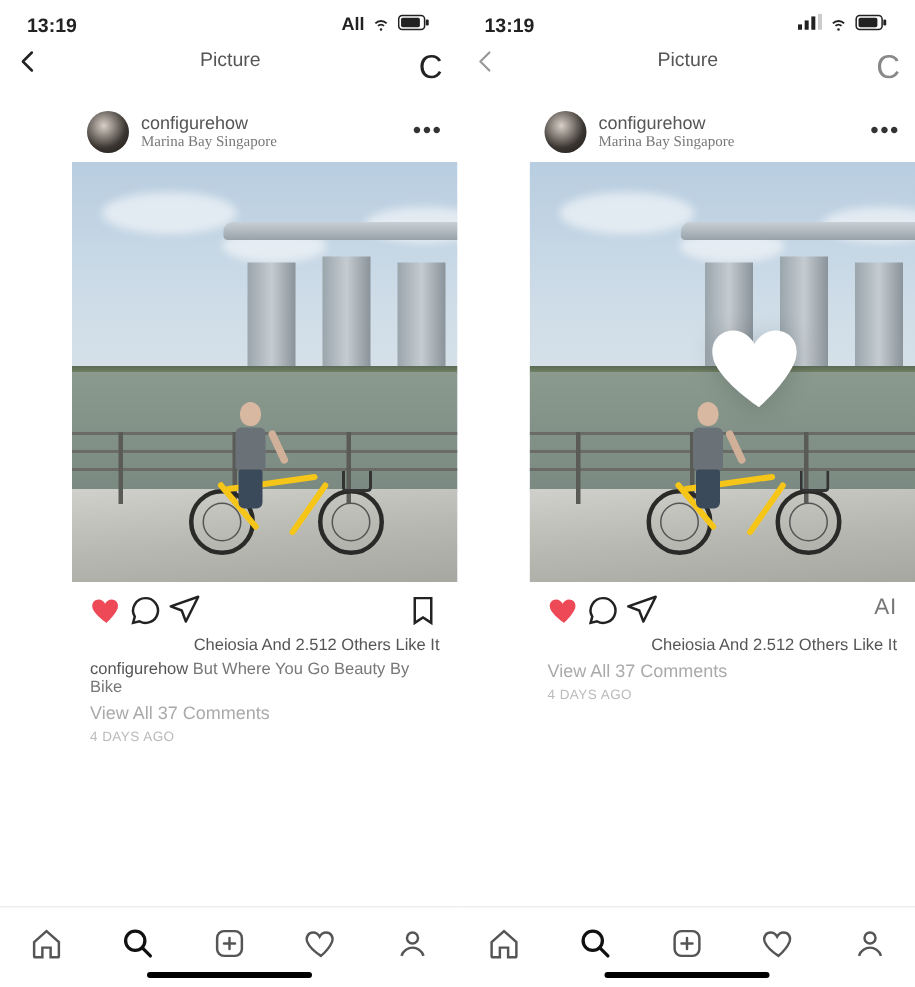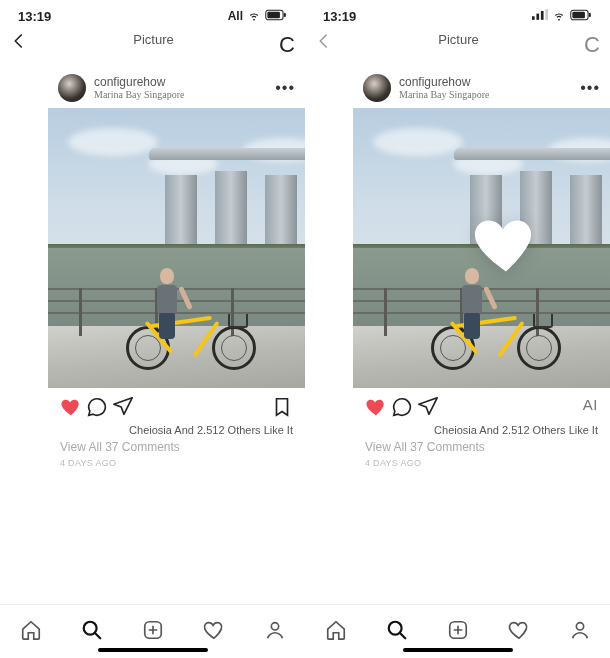--- a/index.html
+++ b/index.html
@@ -170,20 +170,23 @@
       </span>
       <span class="spacer"></span>
       <span class="action-icon">
         <svg viewBox="0 0 24 24">
             <path d="M6 3h12v18l-6-4-6 4V3z" fill="none" stroke="#222" stroke-width="1.8"></path>
           </svg>
       </span>
     </div>
 
     <div class="likes-line">Cheiosia And 2.512 Others Like It</div>
+    <div class="caption-line">
+      <span class="cap-user">configurehow</span><span> But Where You Go Beauty By Bike</span>
+    </div>
     <div class="view-comments">View All 37 Comments</div>
     <div class="time-ago">4 DAYS AGO</div>
   </div>
 
   <div class="tabbar">
     <span><svg viewBox="0 0 24 24">
           <path d="M3 11l9-8 9 8v10a1 1 0 01-1 1h-5v-7h-6v7H4a1 1 0 01-1-1V11z" fill="none" stroke="#555" stroke-width="1.8"></path>
         </svg></span>
     <span><svg viewBox="0 0 24 24">
           <circle cx="10" cy="10" r="7" fill="none" stroke="#111" stroke-width="2.4"></circle>

